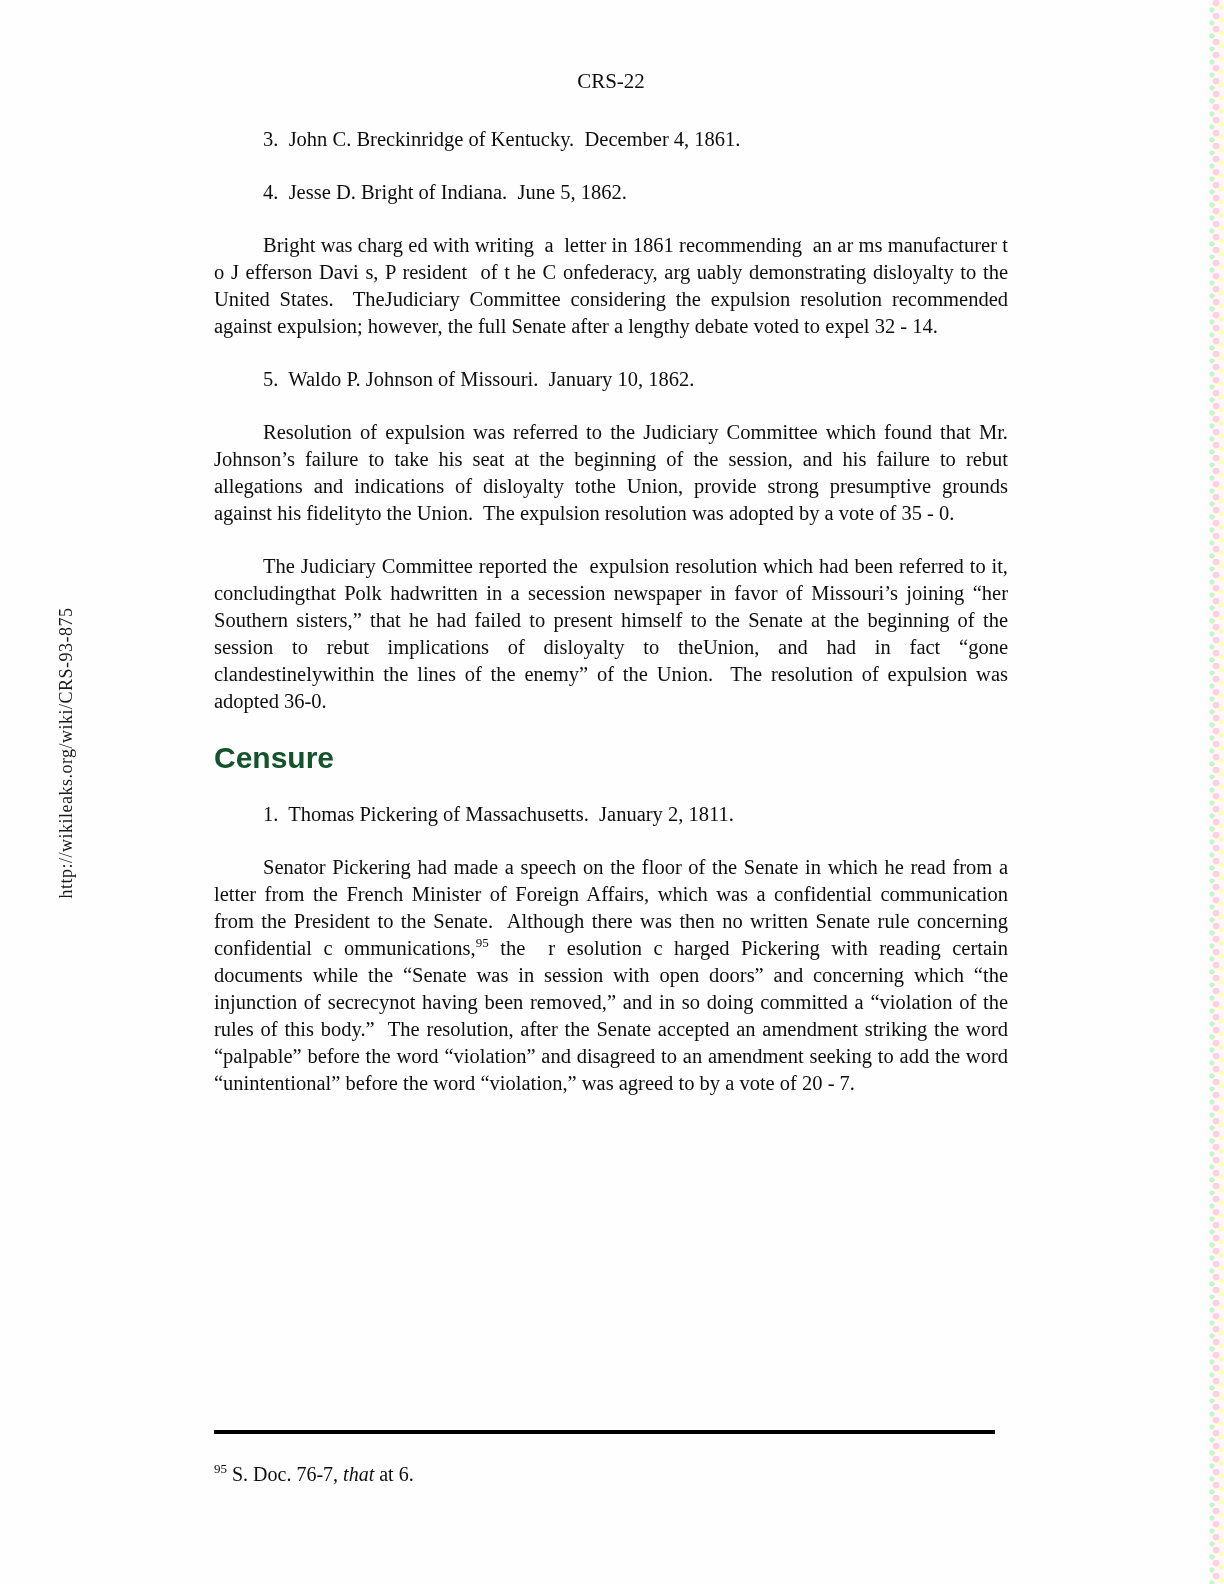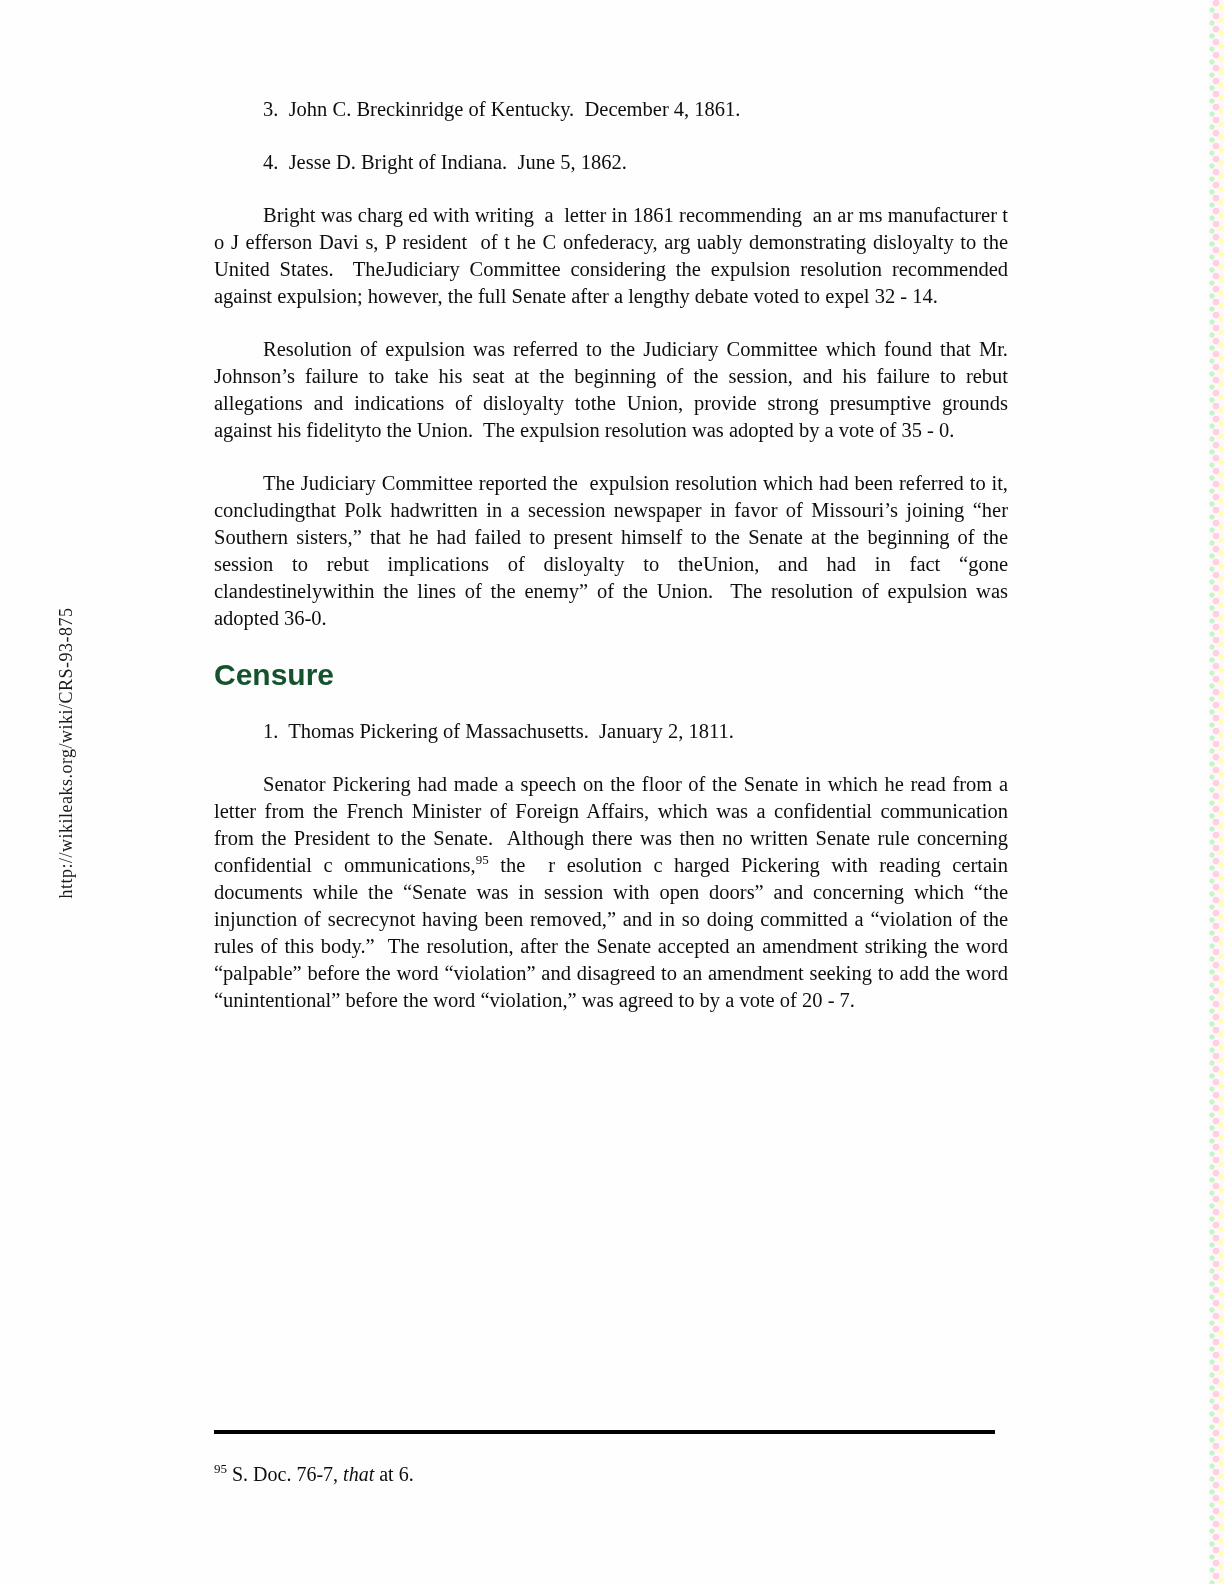--- a/index.html
+++ b/index.html
@@ -96,26 +96,28 @@
 <body>
 
 <div class="page">
 
   <div class="edge-pattern"></div>
 
   <div class="sidebar-url">http://wikileaks.org/wiki/CRS-93-875</div>
 
   <div class="content">
 
+    <div class="page-header">CRS-22</div>
 
     <div class="item">3.  John C. Breckinridge of Kentucky.  December 4, 1861.</div>
 
     <div class="item">4.  Jesse D. Bright of Indiana.  June 5, 1862.</div>
     <p class="para">Bright was charg ed with writing  a  letter in 1861 recommending  an ar ms manufacturer t o J efferson Davi s, P resident  of t he C onfederacy, arg uably demonstrating disloyalty to the United States.  TheJudiciary Committee considering the expulsion resolution recommended against expulsion; however, the full Senate after a lengthy debate voted to expel 32 - 14.</p>
 
+    <div class="item">5.  Waldo P. Johnson of Missouri.  January 10, 1862.</div>
     <p class="para">Resolution of expulsion was referred to the Judiciary Committee which found that Mr. Johnson’s failure to take his seat at the beginning of the session, and his failure to rebut allegations and indications of disloyalty tothe Union, provide strong presumptive grounds against his fidelityto the Union.  The expulsion resolution was adopted by a vote of 35 - 0.</p>
 
     <p class="para">The Judiciary Committee reported the  expulsion resolution which had been referred to it, concludingthat Polk hadwritten in a secession newspaper in favor of Missouri’s joining “her Southern sisters,” that he had failed to present himself to the Senate at the beginning of the session to rebut implications of disloyalty to theUnion, and had in fact “gone clandestinelywithin the lines of the enemy” of the Union.  The resolution of expulsion was adopted 36-0.</p>
 
     <h2 class="section-heading">Censure</h2>
 
     <div class="item">1.  Thomas Pickering of Massachusetts.  January 2, 1811.</div>
 
     <p class="para"><span>Senator Pickering had made a speech on the floor of the Senate in which he read from a letter from the French Minister of Foreign Affairs, which was a confidential communication from the President to the Senate.  Although there was then no written Senate rule concerning   confidential c ommunications,</span><sup class="fnref">95</sup><span> the  r esolution c harged Pickering with reading certain documents while the “Senate was in session with open doors” and concerning which “the injunction of secrecynot having been removed,” and in so doing committed a “violation of the rules of this body.”  The resolution, after the Senate accepted an amendment striking the word “palpable” before the word “violation” and disagreed to an amendment seeking to add the word “unintentional” before the word “violation,” was agreed to by a vote of 20 - 7.</span></p>
 

